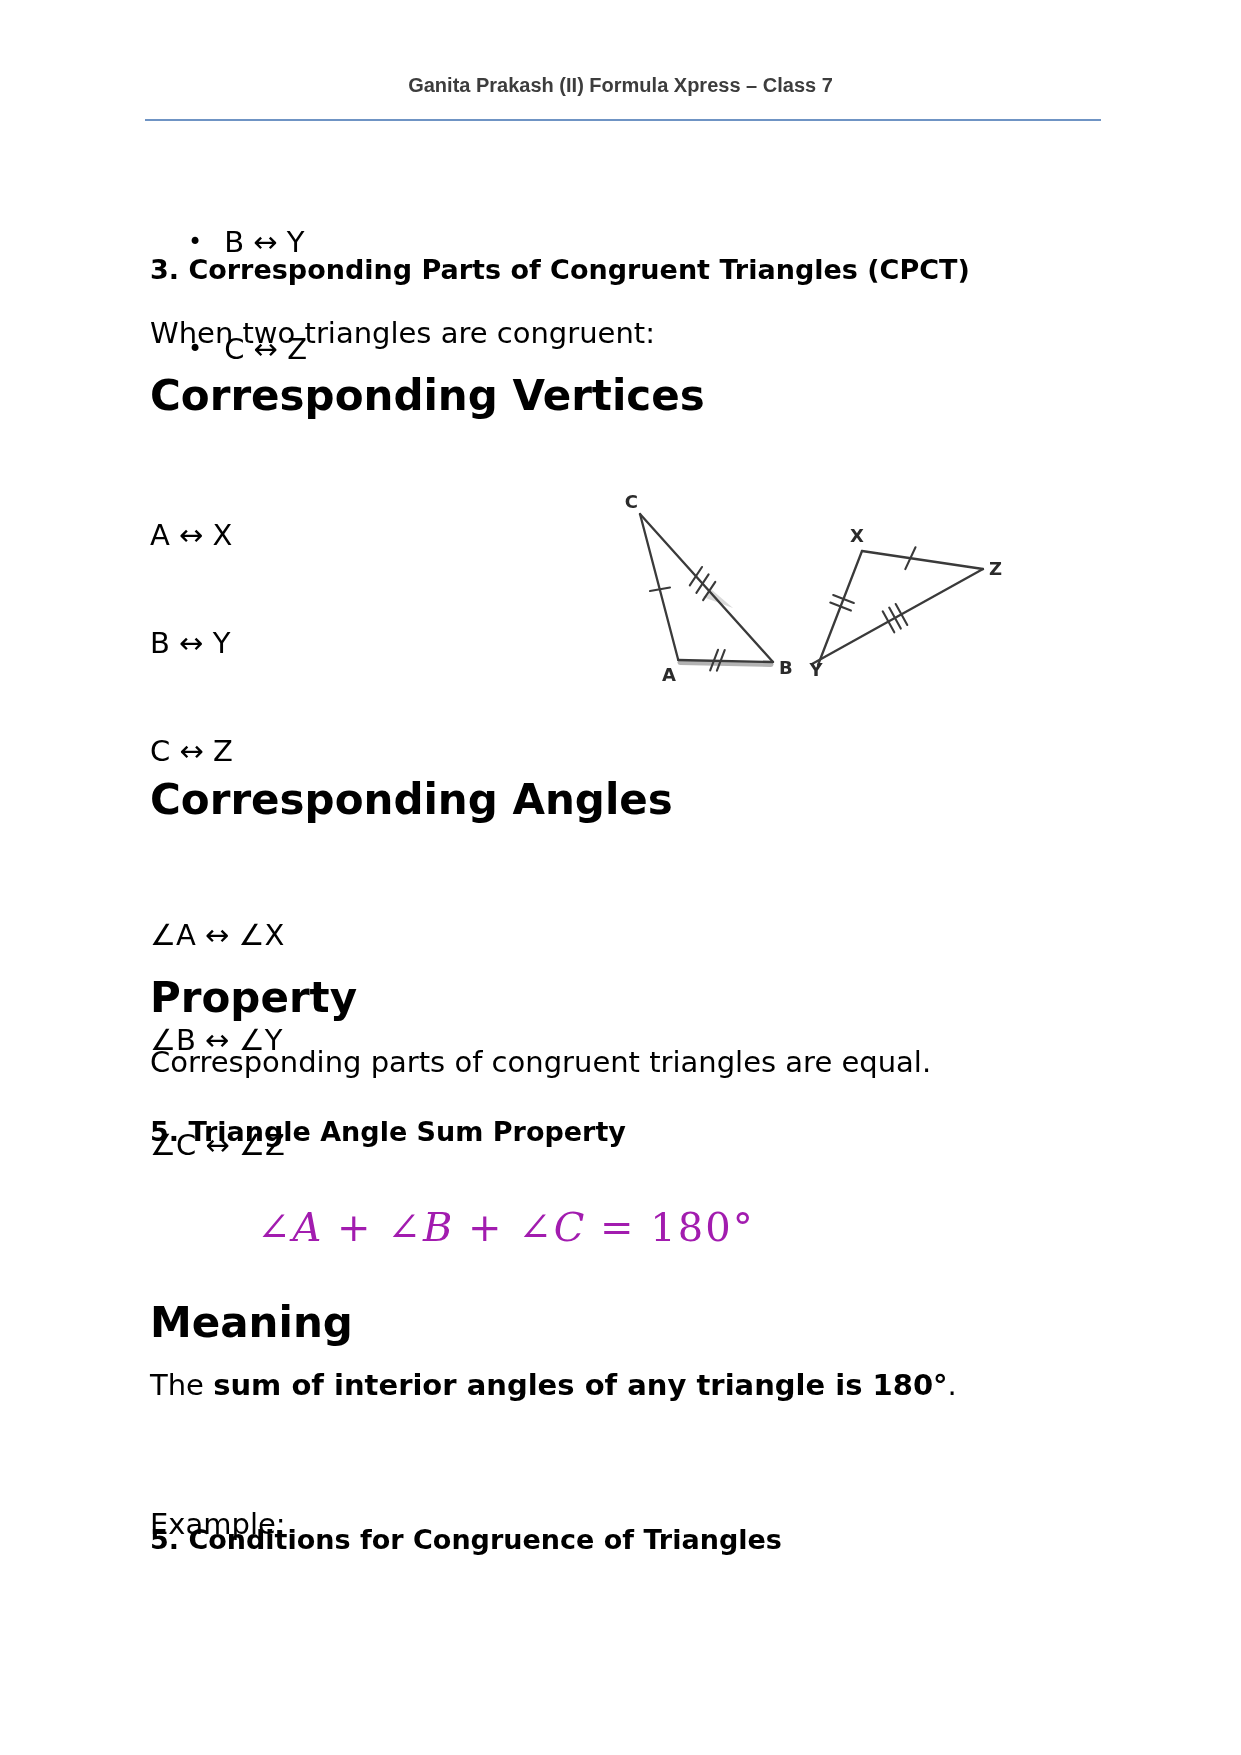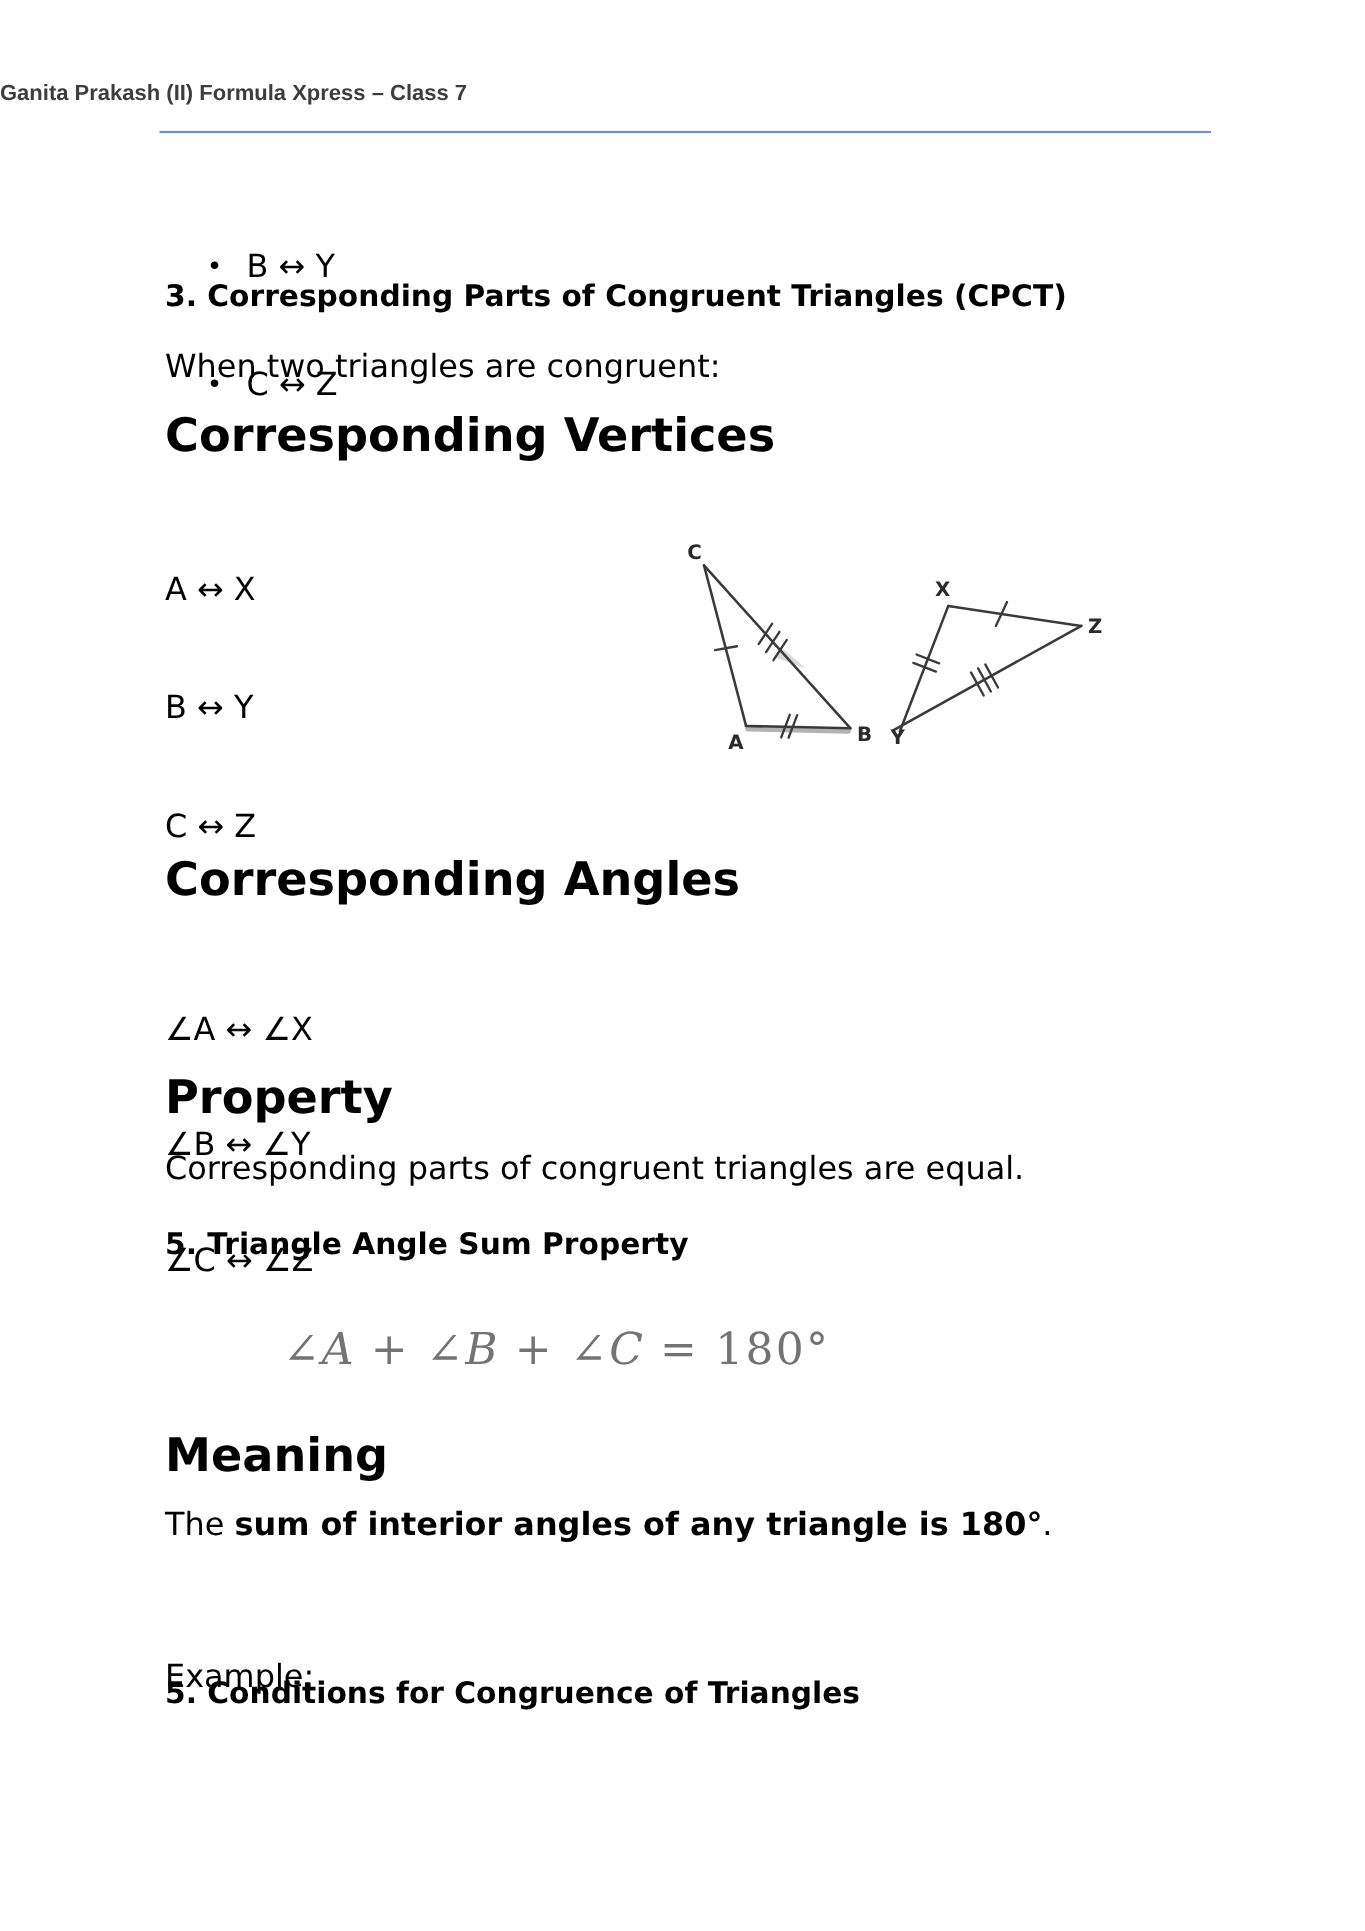--- a/index.html
+++ b/index.html
@@ -8,41 +8,41 @@
     width:1241px; height:1755px;
     background:#ffffff;
     margin:0 auto;
     font-family:"DejaVu Sans", sans-serif;
     color:#000000;
     overflow:hidden;
   }
   .abs { position:absolute; white-space:pre; }
   .doc-title {
     left:0; width:1241px; top:74px;
-    text-align:left;
+    text-align:center;
     font-family:"Liberation Sans", sans-serif;
     font-weight:bold; font-size:20px; color:#3d3d3d;
   }
   .head-rule {
     position:absolute; left:145px; top:119px; width:956px; height:0;
     border-top:2px solid #6f94c4;
   }
   .bullets { left:188px; top:155px; font-size:29px; line-height:35px; }
   .bullets .bi::before { content:"•"; font-size:24px; margin-right:22px; position:relative; top:-2px; }
   .h2 { font-weight:bold; font-size:27px; line-height:40px; left:150px; }
   .h3 { font-weight:bold; font-size:42px; line-height:38px; left:150px; }
   .body-line { font-size:29px; line-height:36px; left:150px; }
   .pair-block { font-size:29px; line-height:36px; left:150px; }
   .pair35 { line-height:35px; }
   .formula {
     left:257px; top:1203px;
     font-family:"DejaVu Serif", serif;
     font-size:40px; line-height:48px;
     letter-spacing:2px;
-    color:#737373;
+    color:#a21caf;
   }
   .formula i { font-style:italic; letter-spacing:1px; }
   .fig { position:absolute; left:600px; top:480px; width:420px; height:210px; }
   .fig line, .fig path { stroke:#3a3a3a; stroke-linecap:round; fill:none; }
   .fig .side { stroke-width:2.3px; }
   .fig .tick { stroke-width:2.1px; }
   .fig .gray { stroke:#b3b3b3; stroke-width:5px; }
   .fig text {
     font-family:"DejaVu Sans", sans-serif;
     font-weight:bold; font-size:18px; fill:#2b2b2b;

